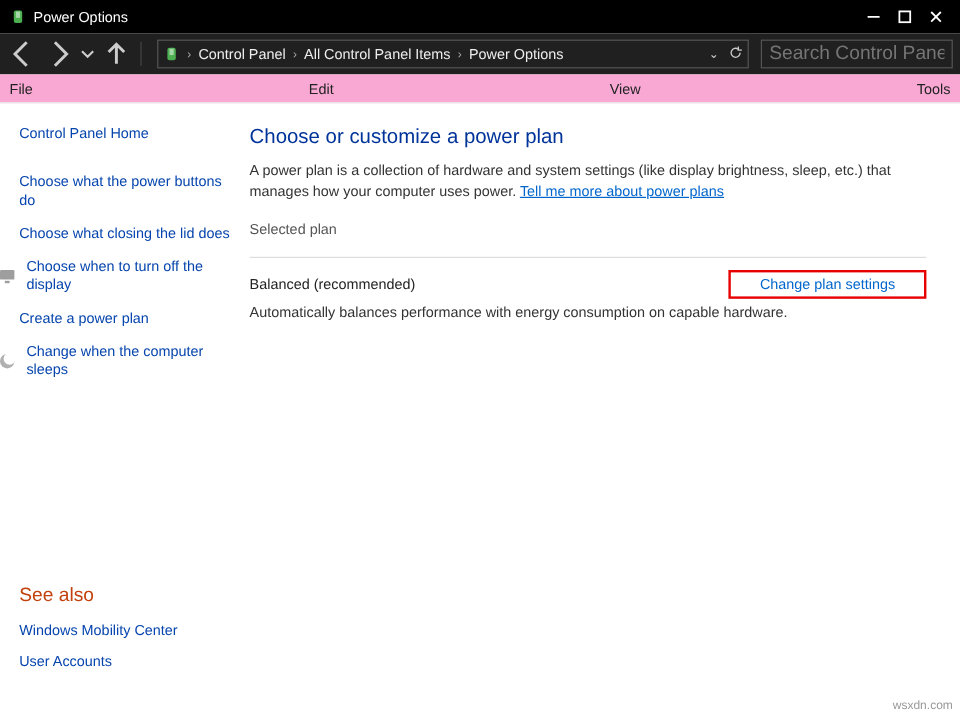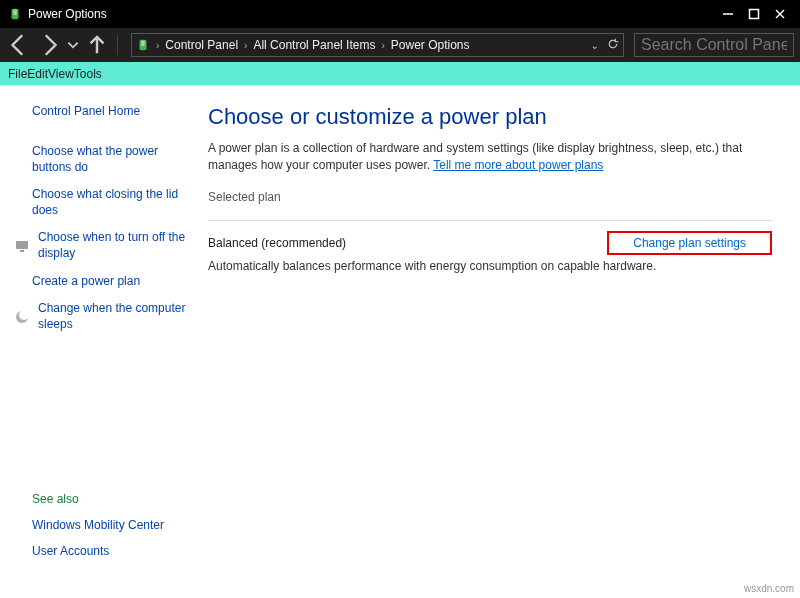--- a/index.html
+++ b/index.html
@@ -19,35 +19,35 @@
   .navbtn { width: 26px; height: 26px; display: flex; align-items: center; justify-content: center; }
   .navbtn svg { stroke: #ccc; fill: none; }
   .sep { width: 1px; height: 20px; background: #444; margin: 0 3px; }
   .breadcrumb { display: flex; align-items: center; flex: 1; height: 24px; background: #202020; border: 1px solid #555; margin: 0 6px; padding: 0 4px; gap: 6px; font-size: 12px; color: #eee; }
   .bc-item { white-space: nowrap; }
   .bc-chevron { color: #aaa; font-size: 10px; }
   .bc-dropdown { margin-left: auto; display: flex; align-items: center; gap: 8px; color: #ccc; }
   .searchbox { width: 160px; height: 24px; background: #202020; border: 1px solid #555; color: #aaa; font-size: 16px; padding: 0 6px; }
 
   
-  .menubar { display: flex; align-items: center; height: 24px; padding: 0 8px; border-bottom: 1px solid #e5e5e5; background: #5eead4; color: #222; }
+  .menubar { display: flex; align-items: center; height: 24px; padding: 0 8px; gap: 14px; border-bottom: 1px solid #e5e5e5; background: #f9a8d4; color: #222; justify-content: space-between; }
 
   
   .content { display: flex; height: calc(598px - 28px - 34px - 24px); }
-  .sidebar { width: 200px; padding: 18px 8px 8px 32px; display: flex; flex-direction: column; gap: 12px; }
+  .sidebar { width: 200px; padding: 18px 8px 8px 16px; display: flex; flex-direction: column; gap: 12px; }
   .cp-home { color: #0645ad; font-size: 12px; margin-bottom: 14px; }
   .sidelink { color: #0645ad; font-size: 12px; line-height: 1.3; display: flex; align-items: center; gap: 6px; cursor: pointer; }
   .sidelink-icon { width: 16px; height: 16px; flex-shrink: 0; margin-left: -18px; margin-right: 2px; }
   .sidelink-text { flex: 1; }
   .seealso { margin-top: auto; padding-bottom: 20px; }
-  .seealso-title { color: #15803d; font-size: 12px; margin-bottom: 12px; margin-top: 28px; }
+  .seealso-title { color: #c2410c; font-size: 16px; margin-bottom: 12px; margin-top: 28px; }
   .seealso-link { color: #0645ad; font-size: 12px; margin-bottom: 12px; cursor: pointer; }
 
   .main { flex: 1; padding: 18px 28px 8px 8px; color: #222; }
-  .main h1 { color: #003399; font-size: 22px; font-weight: 400; margin-bottom: 10px; }
+  .main h1 { color: #003399; font-size: 17px; font-weight: 400; margin-bottom: 10px; }
   .main .desc { font-size: 12px; color: #333; line-height: 1.4; }
   .main .desc a { color: #0066cc; text-decoration: underline; }
   .section-title { font-size: 12px; color: #555; border-bottom: 1px solid #ddd; padding-bottom: 16px; margin-top: 16px; margin-bottom: 10px; }
   .plan-row { display: flex; justify-content: space-between; align-items: center; }
   .plan-name { font-size: 12px; color: #222; }
   .change-link { color: #0066cc; font-size: 12px; cursor: pointer; border: 2px solid #e60000; padding: 3px 24px; }
   .plan-desc { font-size: 12px; color: #333; margin-top: 4px; }
 
   .watermark { position: absolute; bottom: 4px; right: 6px; font-size: 10px; color: #999; font-family: sans-serif; }
 </style>

